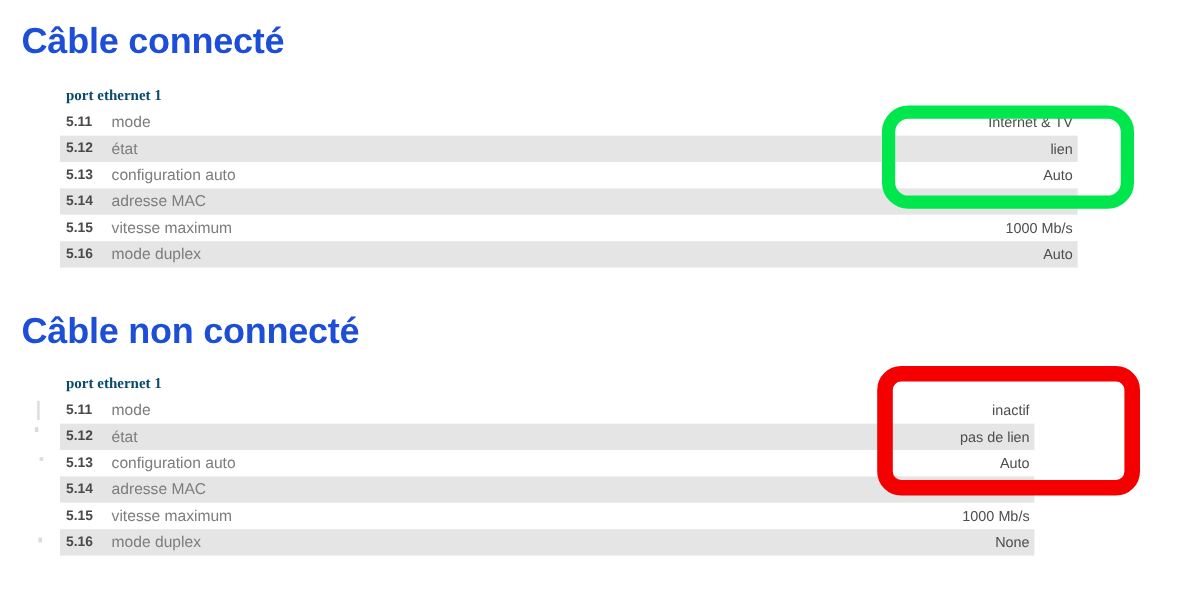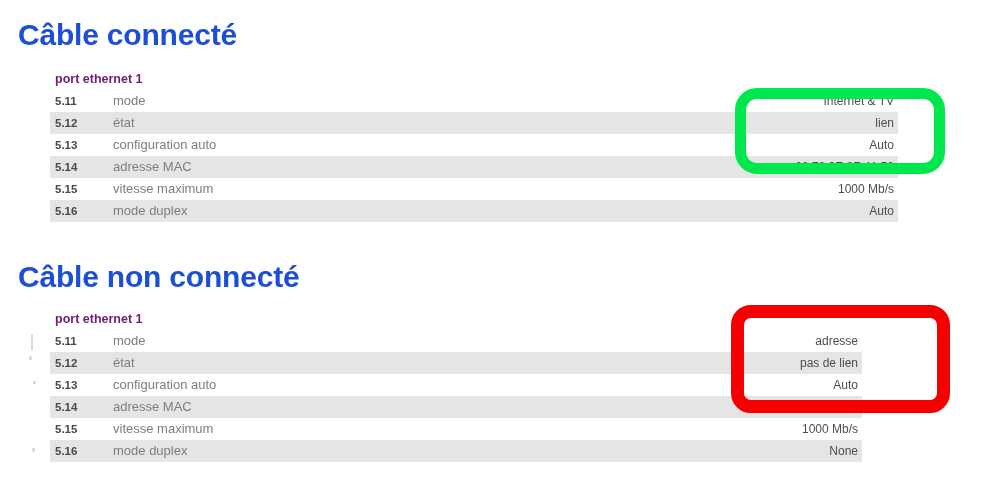--- a/index.html
+++ b/index.html
@@ -31,34 +31,34 @@
     white-space: nowrap;
   }
 
   .table-block {
     position: absolute;
   }
 
   .table-header {
     font-size: 12.5px;
     font-weight: bold;
-    color: #701a75;
+    color: #0c4a6e;
     padding-left: 5px;
     margin-bottom: 4px;
     white-space: nowrap;
+    font-family: Liberation Serif, serif;
   }
 
   .row {
     position: relative;
     height: 22px;
     line-height: 22px;
     display: flex;
     align-items: center;
     background: #ffffff;
-    gap: 20px;
   }
   .row.alt {
     background: #e5e5e5;
   }
 
   .row-index {
     font-size: 11.5px;
     font-weight: bold;
     color: #4a4a4a;
     padding-left: 5px;
@@ -163,21 +163,21 @@
   <div class="artifact" style="left:33px; top:129px; width:3px; height:3px;"></div>
   <div class="artifact" style="left:32px; top:196px; width:3px; height:4px;"></div>
 
   <div class="table-block" style="left:50px; top:60px; width:812px;">
 
     <div class="table-header">port ethernet 1</div>
 
     <div class="row">
       <span class="row-index">5.11</span>
       <span class="row-label">mode</span>
-      <span class="row-value">adresse</span>
+      <span class="row-value">inactif</span>
     </div>
 
     <div class="row alt">
       <span class="row-index">5.12</span>
       <span class="row-label">état</span>
       <span class="row-value">pas de lien</span>
     </div>
 
     <div class="row">
       <span class="row-index">5.13</span>

